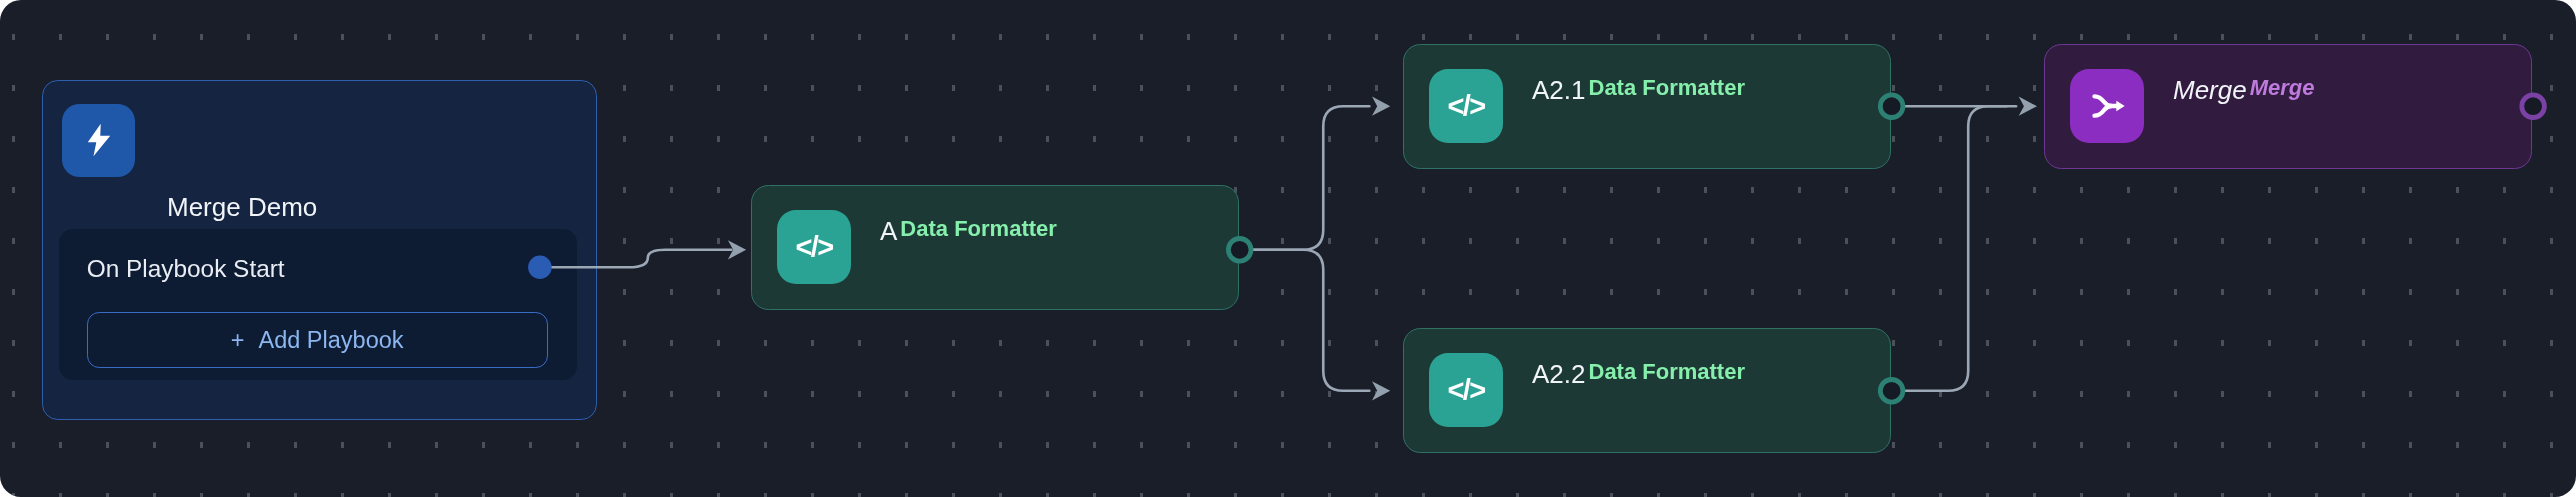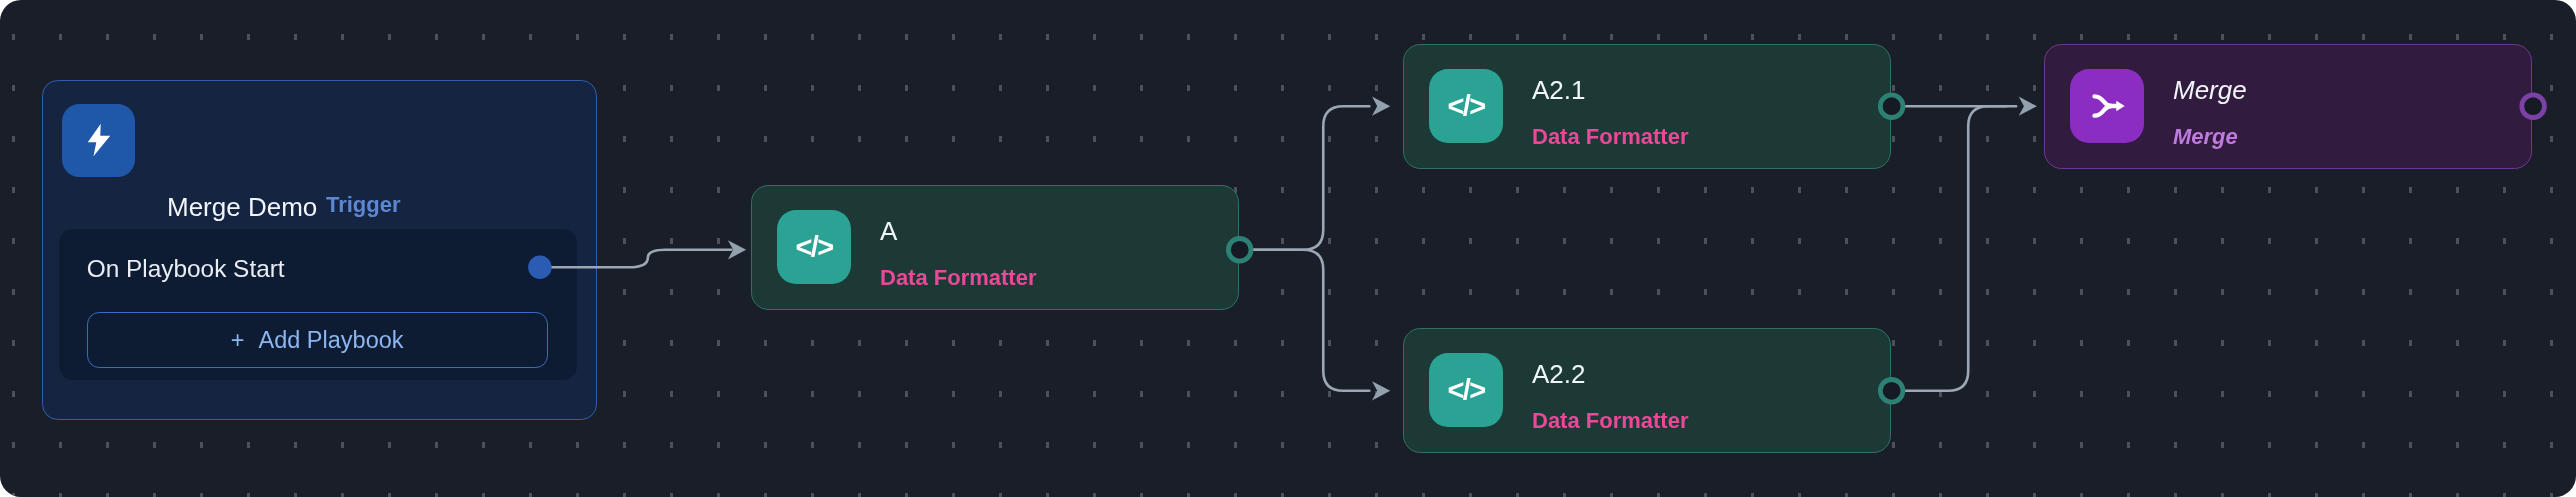--- a/index.html
+++ b/index.html
@@ -9,41 +9,41 @@
     background-image:
       repeating-linear-gradient(to bottom, #191e29 0 34px, rgba(0,0,0,0) 34px 40px, #191e29 40px 51px),
       repeating-linear-gradient(to right, rgba(0,0,0,0) 0 12.2px, #4b5059 12.2px 15px, rgba(0,0,0,0) 15px 47px);
   }
   .node{position:absolute;box-sizing:border-box;z-index:2;}
   
   .trigger-card{left:42px;top:80px;width:555px;height:340px;background:#152441;
     border:1.7px solid #2e5fae;border-radius:15.7px;}
   .trigger-icon{position:absolute;left:19px;top:22.6px;width:73px;height:73px;border-radius:17.4px;
     background:#1f57a9;display:flex;align-items:center;justify-content:center;}
-  .t-head{position:absolute;left:124px;top:111px;display:flex;flex-direction:row;gap:8.7px;}
+  .t-head{position:absolute;left:124px;top:111px;display:flex;flex-direction:column;gap:8.7px;}
   .node-title{font-size:26px;line-height:31px;font-weight:500;color:#f1f4f8;white-space:nowrap;}
   .t-sub{font-size:22px;line-height:26px;font-weight:700;color:#5d87d1;}
   .inner-card{position:absolute;left:15.7px;top:148px;width:518px;height:151px;background:#0e1c33;border-radius:14px;}
   .row-label{position:absolute;left:28px;top:23.5px;font-size:24.4px;line-height:31px;color:#e9edf4;white-space:nowrap;}
   .add-btn{position:absolute;left:28px;top:83px;width:461px;height:56px;box-sizing:border-box;
     border:1.7px solid #3a6cc3;border-radius:12.2px;background:transparent;
     display:flex;align-items:center;justify-content:center;gap:14px;
     color:#8cb6ef;font-size:23.5px;font-family:"Liberation Sans",sans-serif;cursor:pointer;}
   
   .step{width:488px;height:125px;border-radius:17.4px;}
   .df{background:#1c3936;border:1.7px solid #2f7165;}
   .mg{background:#311b3e;border:1.7px solid #6e3795;font-style:italic;}
   .step-icon{position:absolute;left:25px;top:24.4px;width:74px;height:74px;border-radius:19px;
     display:flex;align-items:center;justify-content:center;}
   .df .step-icon{background:#2aa394;}
   .mg .step-icon{background:#8c2dc2;}
   .code-glyph{color:#ffffff;font-size:29px;font-weight:700;letter-spacing:-1.7px;}
-  .step-text{position:absolute;left:128px;top:30px;display:flex;flex-direction:column;gap:18px;}
+  .step-text{position:absolute;left:128px;top:30px;display:flex;gap:3px;}
   .step-sub{font-size:22px;line-height:26px;font-weight:700;}
-  .df .step-sub{color:#ec4899;}
+  .df .step-sub{color:#86efac;}
   .mg .step-sub{color:#bf7ade;}
   
   .node-a  {left:751px; top:185px;}
   .node-a21{left:1403px;top:44px;}
   .node-a22{left:1403px;top:328px;}
   .node-mg {left:2044px;top:44px;}
   .wires{position:absolute;left:0;top:0;z-index:5;pointer-events:none;}
 </style>
 </head>
 <body>

